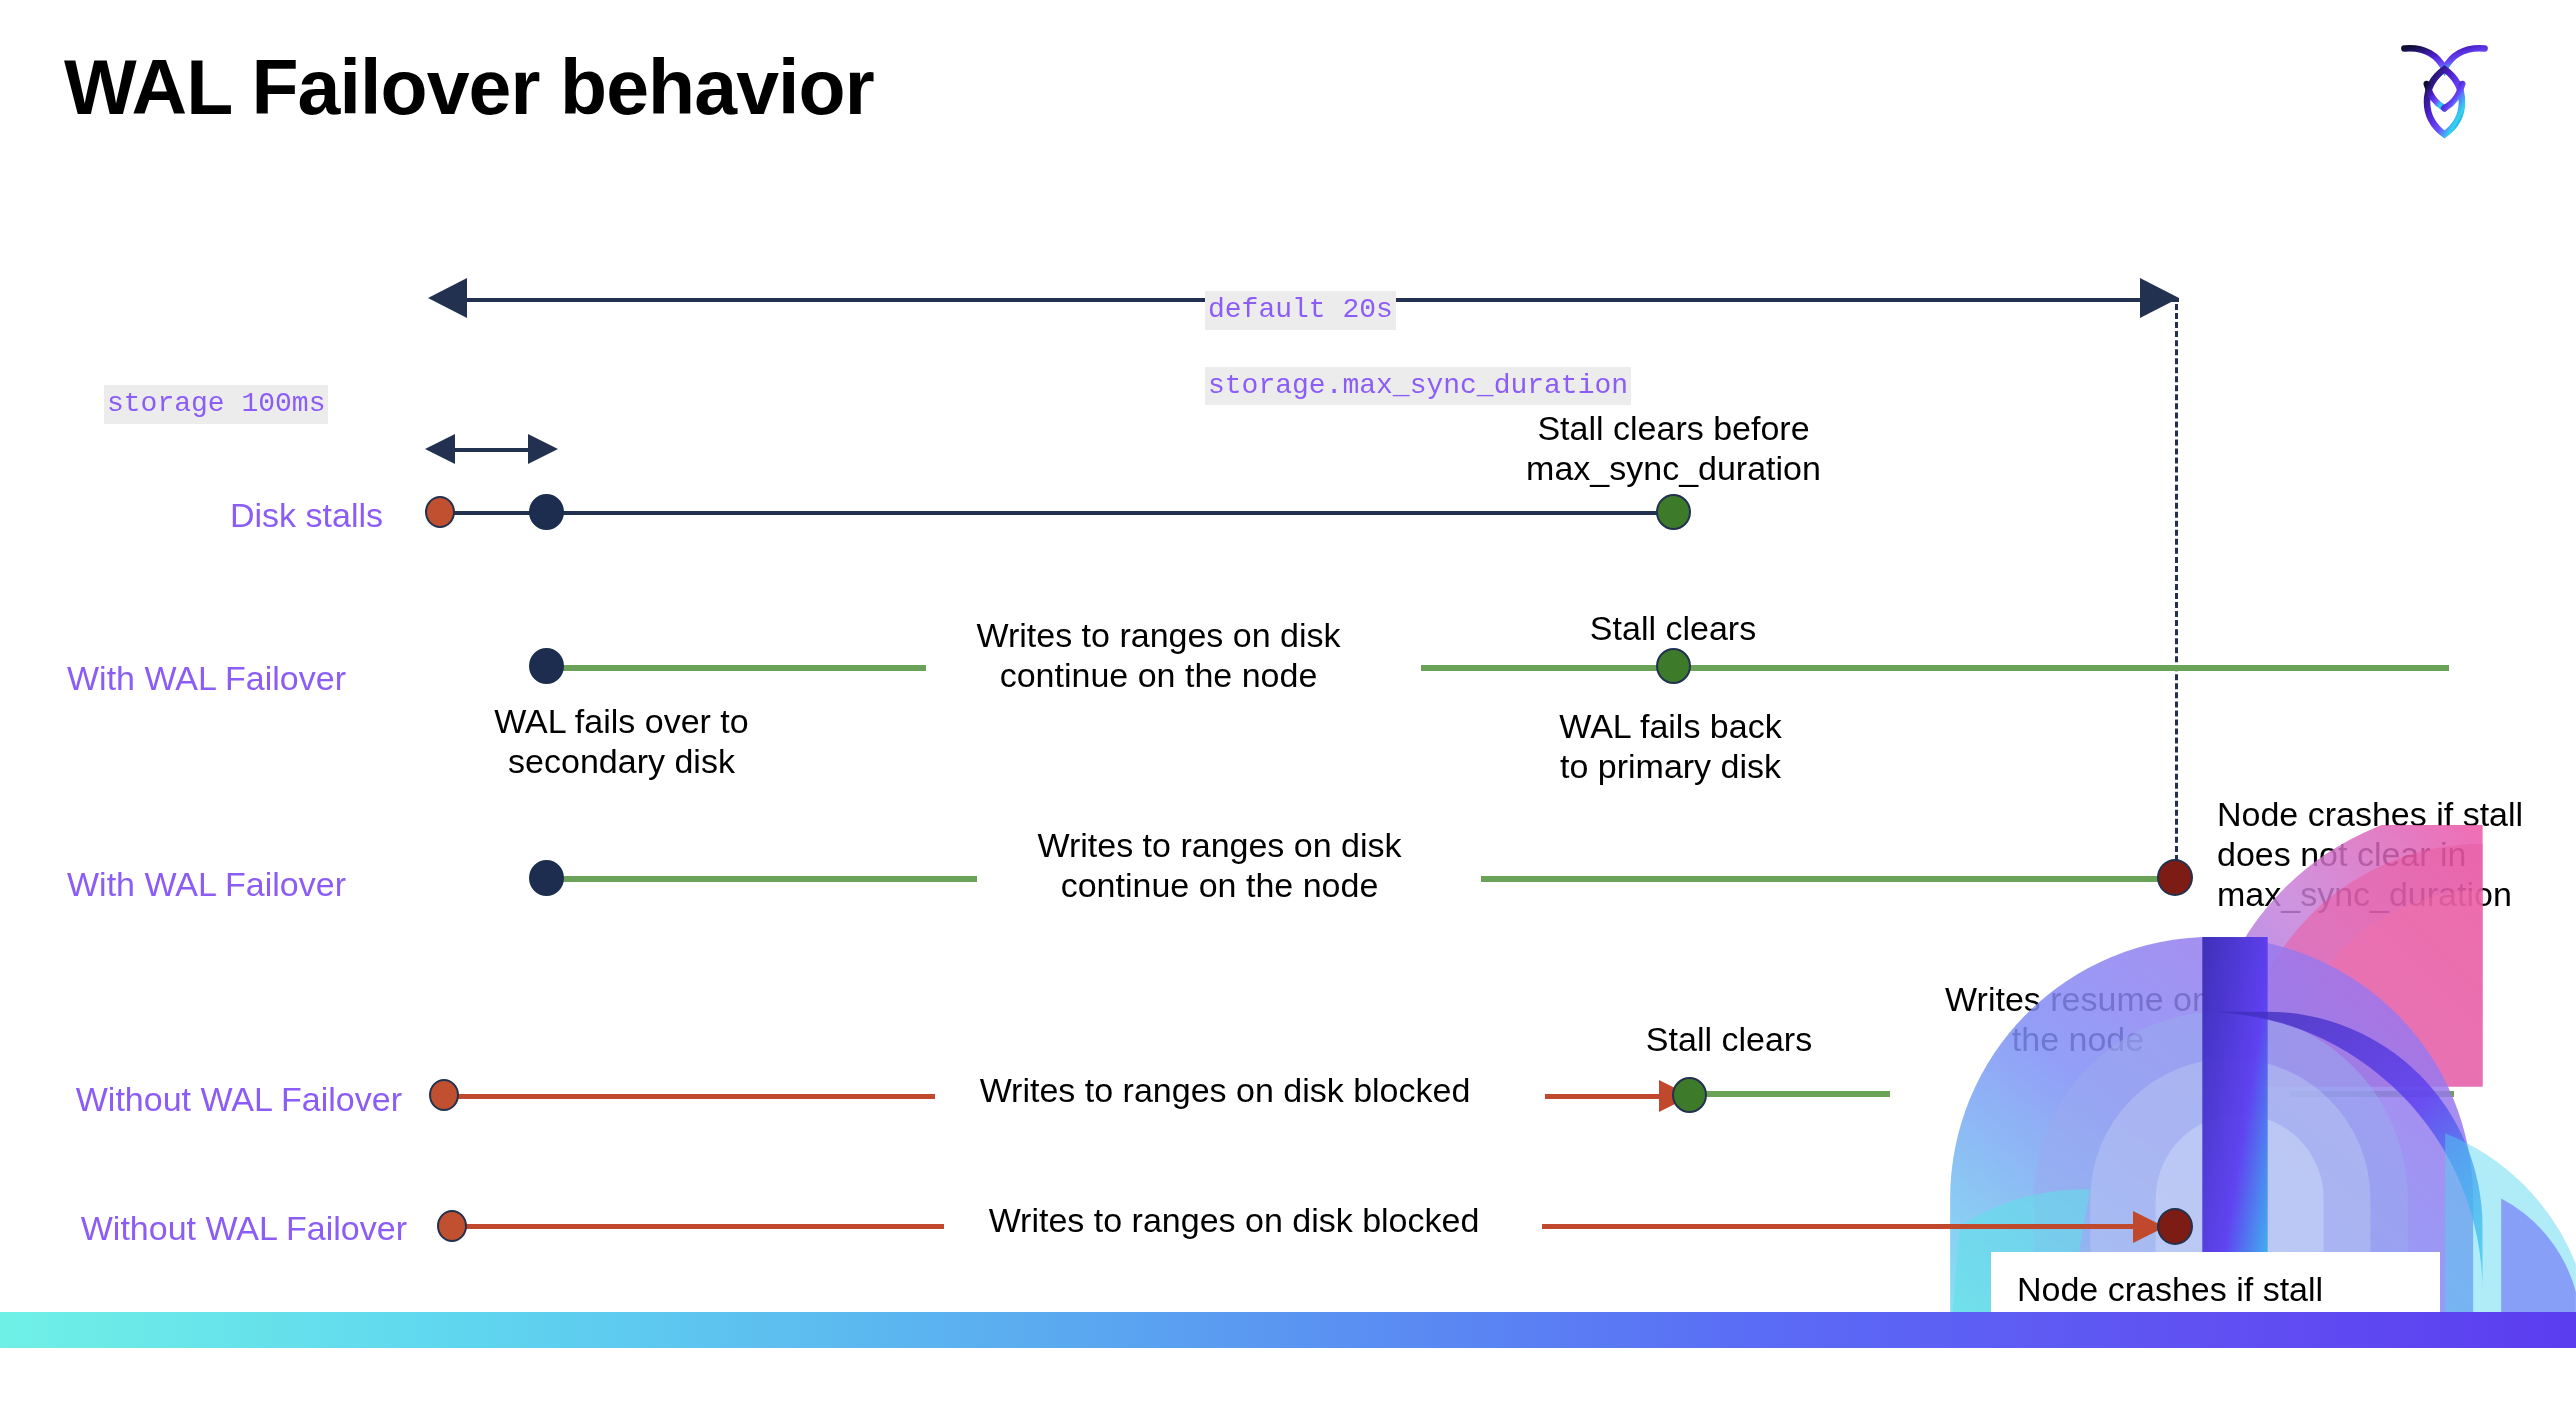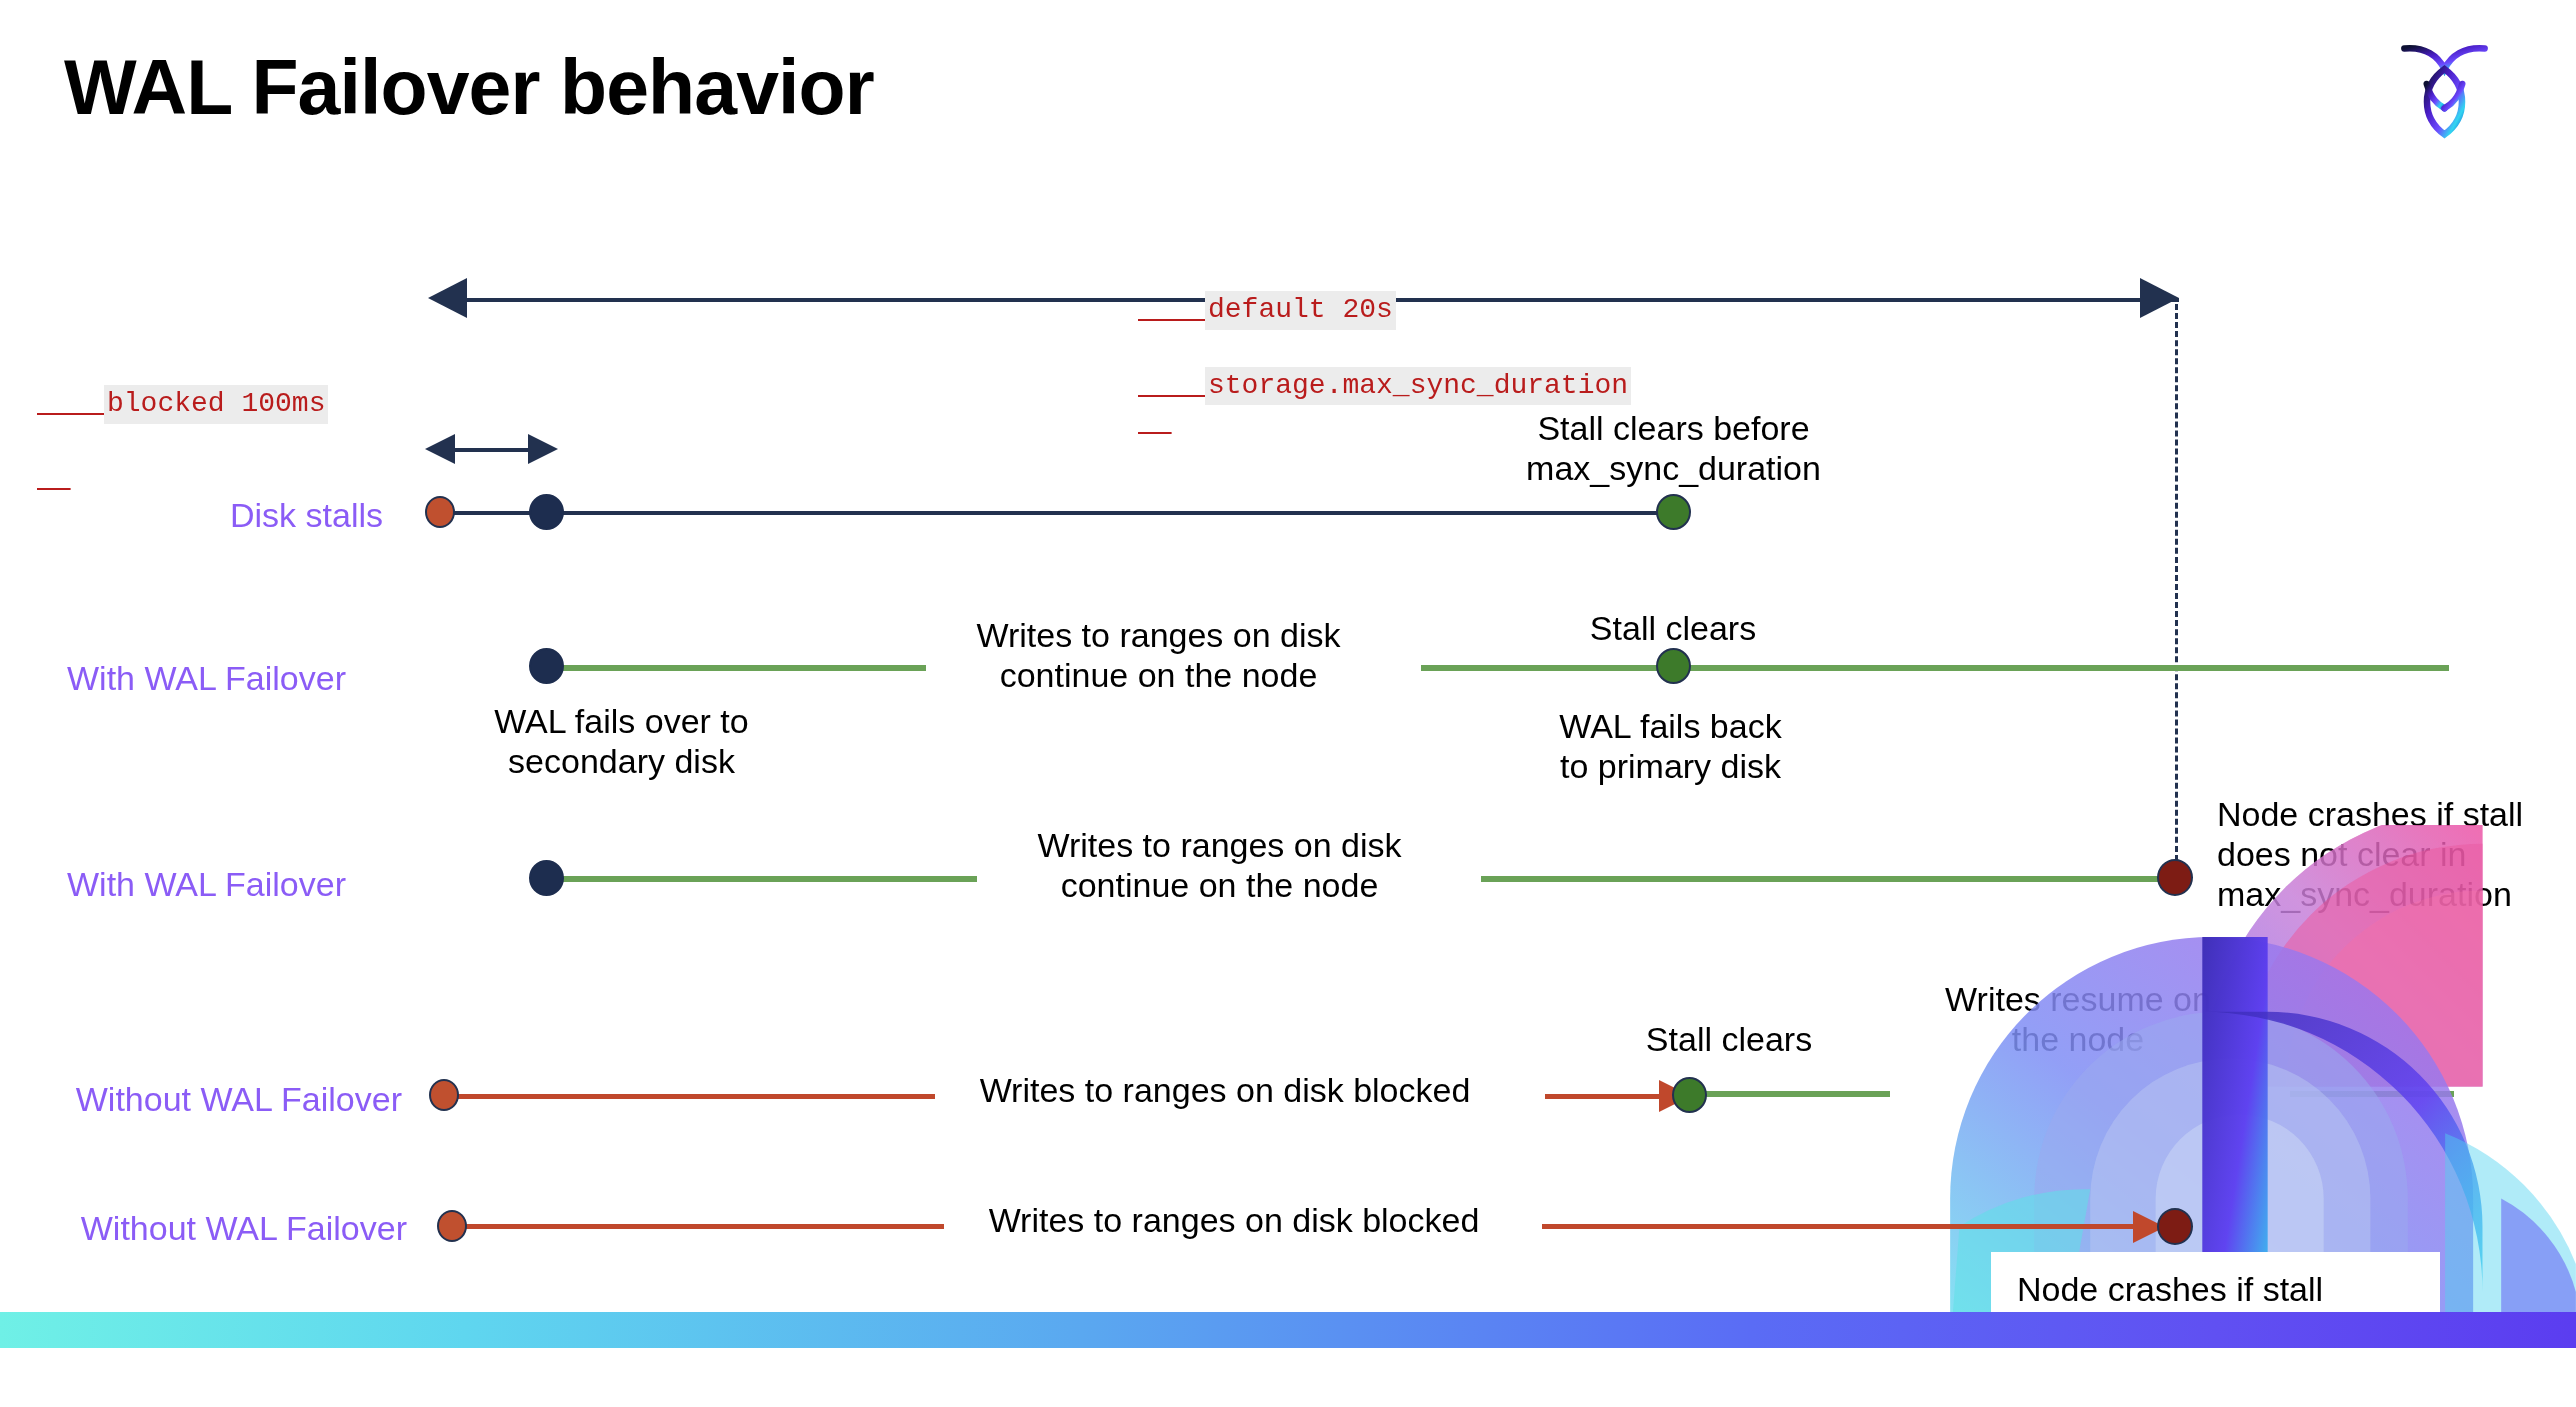--- a/index.html
+++ b/index.html
@@ -19,26 +19,25 @@
     letter-spacing:-0.9px;line-height:1.05;
   }
 
   
   .logo{position:absolute;left:2393px;top:28px;width:103px;height:112px;}
 
   
   .code{
     position:absolute;
     font-family:"Liberation Mono", monospace;
-    font-size:28px;color:#b91c1c;
+    font-size:28px;color:#8b5cf6;
     background:#ececec;
     white-space:pre;
     line-height:1.32;
     padding:0.9px 2.8px;
-    text-decoration:underline;
   }
   .code.stack{background:transparent;padding:0;}
   .code.stack span{background:#ececec;display:inline-block;padding:0.9px 2.8px;}
 
   
   .rowlabel{
     position:absolute;
     font-size:34px;color:#8b5cf6;
     white-space:nowrap;
     text-align:right;
@@ -134,21 +133,21 @@
   <div class="arrow arrow-r-navy" style="left:2140px;top:278px;"></div>
 
   <div class="code stack" style="left:1138px;top:254px;">
     <span>default 20s</span><br>
     <span>storage.max_sync_duration</span>
   </div>
 
   <div class="vdash" style="left:2175px;top:304px;height:575px;"></div>
 
   <div class="code stack" style="left:37px;top:348px;">
-    <span>blocked 100ms</span><br>
+    <span>storage 100ms</span><br>
   </div>
 
   <div class="arrow arrow-l-navy-sm" style="left:425px;top:434px;"></div>
   <div class="hline navy" style="left:453px;top:448px;width:75px;border-top-width:4.7px;"></div>
   <div class="arrow arrow-r-navy-sm" style="left:528px;top:434px;"></div>
 
   <div class="rowlabel" style="left:0px;top:496px;width:383px;">Disk stalls</div>
 
   <div class="hline navy" style="left:439px;top:511px;width:1243px;border-top-width:4.7px;"></div>
   <div class="dot dot-red" style="left:425px;top:496px;width:30px;height:32px;"></div>

